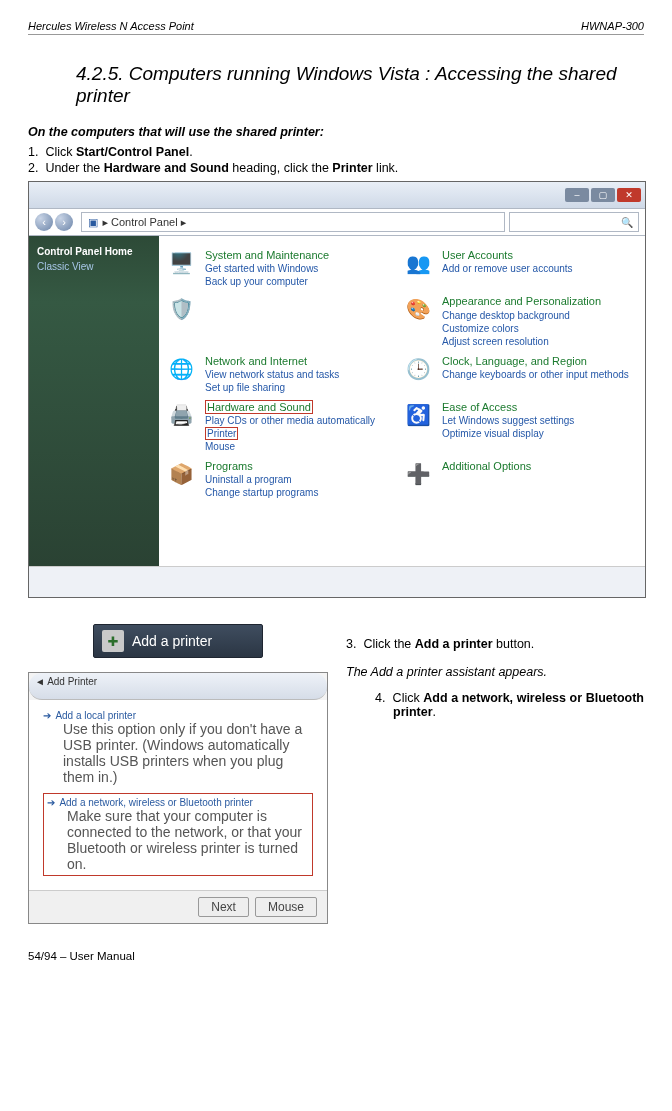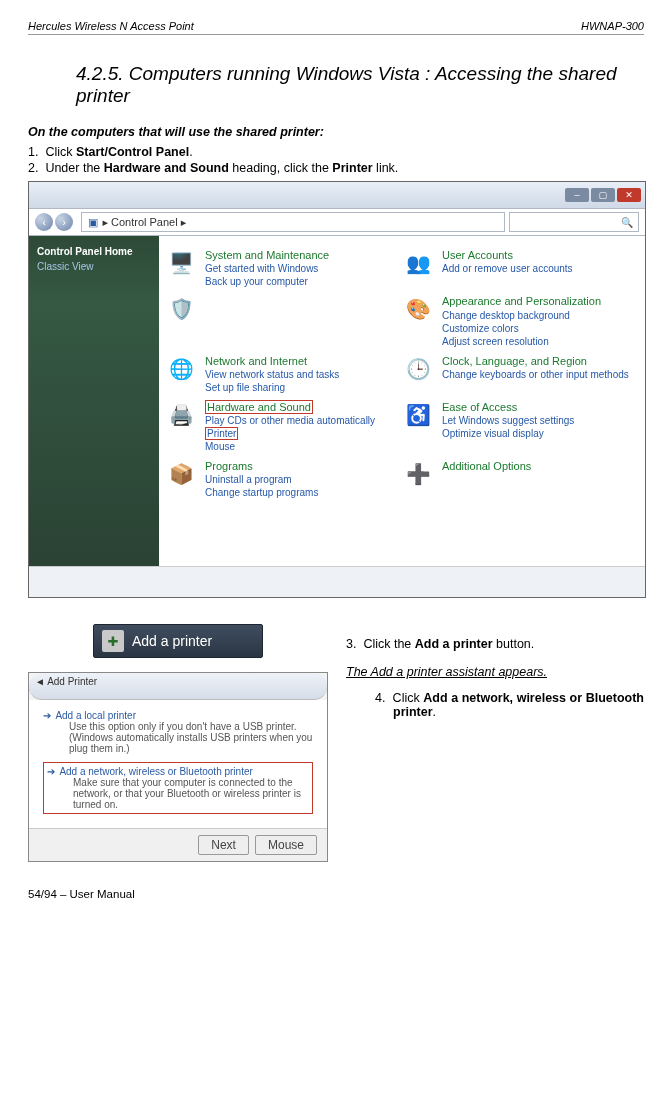--- a/index.html
+++ b/index.html
@@ -191,36 +191,36 @@
     border-bottom: 1px solid #bbb;
     padding: 3px 6px;
     font-size: 10px;
     color:#333;
     border-radius:13px;
   }
   .wizard .wbody { padding: 10px 14px 6px; background:#fff; }
   .wizard .wq { color:#2a5aa0; font-size:11px; margin-bottom:8px; }
   .wizard .opt { margin-bottom:8px; }
   .wizard .opt .ot { color:#2a5aa0; font-size:10px; display:flex;align-items:center;gap:4px;}
-  .wizard .opt .od { color:#555; font-size:10px; margin-left:26px; }
+  .wizard .opt .od { color:#555; font-size:14px; margin-left:20px; }
   .wizard .opt.sel { border:1px solid #c0392b; padding:3px; }
   .wizard .wfoot {
     padding: 6px 10px;
     display:flex;justify-content:flex-end;gap:6px;
     background:#f0f0f0;border-top:1px solid #ccc;
   }
   .wizard .wbtn {
     font-size:12px;padding:2px 12px;border:1px solid #999;background:#eee;border-radius:2px;
   }
   .lower-right {
     flex: 1;
     font-size: 12.5px;
   }
   .lower-right .step3 { padding-left:18px;text-indent:-18px;margin-bottom:6px; }
-  .lower-right .ital { font-style: italic; margin:14px 0 10px 0;text-decoration:underline; }
+  .lower-right .ital { font-style: italic; margin:14px 0 10px 0; }
   .lower-right .step4 { padding-left:18px;text-indent:-18px; text-align: justify; margin-left: 29px; }
   .footer {
     margin-top: 26px;
     font-size: 11.5px;
   }
   .mag { font-size:10px;color:#888; }
 </style>
 </head>
 <body>
 <div class="page">

